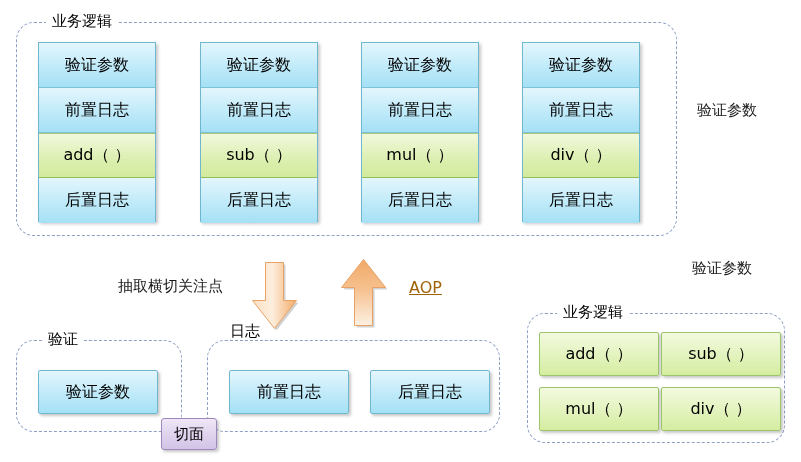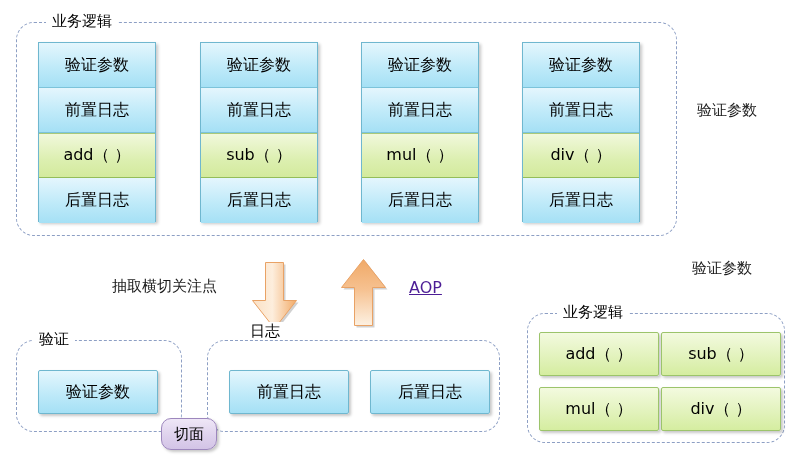--- a/index.html
+++ b/index.html
@@ -32,21 +32,21 @@
   }
 
   
   .plain-label{
     position:absolute;
     font-size:15px;
     color:#1a1a1a;
     white-space:nowrap;
     line-height:20px;
   }
-  .plain-label.aop{font-size:16px;color:#4c1d95;text-decoration:underline;}
+  .plain-label.aop{font-size:16px;color:#a16207;text-decoration:underline;}
 
   
   .proxy-col{
     position:absolute;
     box-sizing:border-box;
     border:1px solid #6fb7cf;
     box-shadow:2px 2px 3px rgba(0,0,0,0.22);
     background:#bfe9f8;
   }
   .cell{
@@ -88,21 +88,21 @@
     background:linear-gradient(to bottom,#e4f6fd 0%,#bfeaf9 55%,#a5e0f5 100%);
   }
   .box.green{
     border:1px solid #9cc46b;
     background:linear-gradient(to bottom,#f3fadf 0%,#e1f2ba 60%,#d5eda0 100%);
   }
   .box.purple{
     border:1px solid #9d87bd;
     background:linear-gradient(to bottom,#efe7f7 0%,#ddd0ec 60%,#d3c4e6 100%);
     font-size:15px;
-    border-radius:10px;
+    border-radius:3px;
   }
 
   
   .arrow{position:absolute;}
   .arrow svg{display:block;overflow:visible;}
 </style>
 </head>
 <body>
 
 <div id="stage">
@@ -133,21 +133,21 @@
     <div class="cell blue last">后置日志</div>
   </div>
 
   <div class="proxy-col" style="left:522px;top:42px;width:118px;height:180px;">
     <div class="cell blue">验证参数</div>
     <div class="cell blue">前置日志</div>
     <div class="cell green">div（ ）</div>
     <div class="cell blue last">后置日志</div>
   </div>
 
-  <div class="plain-label" style="left:112px;top:276px;">抽取横切关注点</div>
+  <div class="plain-label" style="left:118px;top:276px;">抽取横切关注点</div>
 
   <div class="plain-label aop" style="left:409px;top:278px;">AOP</div>
 
   <div class="arrow" style="left:251px;top:261px;width:48px;height:72px;">
     <svg width="48" height="72" viewBox="0 0 48 72">
       <defs>
         <linearGradient id="dgrad" x1="0" y1="0" x2="1" y2="0">
           <stop offset="0%" stop-color="#fbe0c4"></stop>
           <stop offset="45%" stop-color="#fdeedd"></stop>
           <stop offset="100%" stop-color="#f2ab68"></stop>
@@ -170,26 +170,26 @@
         </linearGradient>
       </defs>
       <g transform="translate(1.5,1.5)">
         <path d="M23,0 L45,28 L32,28 L32,66 L14,66 L14,28 L1,28 Z" fill="rgba(0,0,0,0.18)" transform="translate(2,2)"></path>
         <path d="M23,0 L45,28 L32,28 L32,66 L14,66 L14,28 L1,28 Z" fill="url(#ugrad)" stroke="#e9a265" stroke-width="1"></path>
       </g>
     </svg>
   </div>
 
   <div class="group" style="left:16px;top:340px;width:166px;height:92px;"></div>
-  <div class="group-label" style="left:33px;top:330px;">验证</div>
+  <div class="group-label" style="left:42px;top:330px;">验证</div>
 
   <div class="box blue" style="left:38px;top:370px;width:120px;height:44px;">验证参数</div>
 
   <div class="group" style="left:207px;top:340px;width:293px;height:92px;"></div>
-  <div class="group-label" style="left:244px;top:322px;">日志</div>
+  <div class="group-label" style="left:224px;top:322px;">日志</div>
 
   <div class="box blue" style="left:229px;top:370px;width:120px;height:44px;">前置日志</div>
 
   <div class="box blue" style="left:370px;top:370px;width:120px;height:44px;">后置日志</div>
 
   <div class="box purple" style="left:161px;top:418px;width:56px;height:32px;">切面</div>
 
   <div class="plain-label" style="left:692px;top:258px;">验证参数</div>
 
   <div class="group" style="left:527px;top:313px;width:258px;height:130px;"></div>

